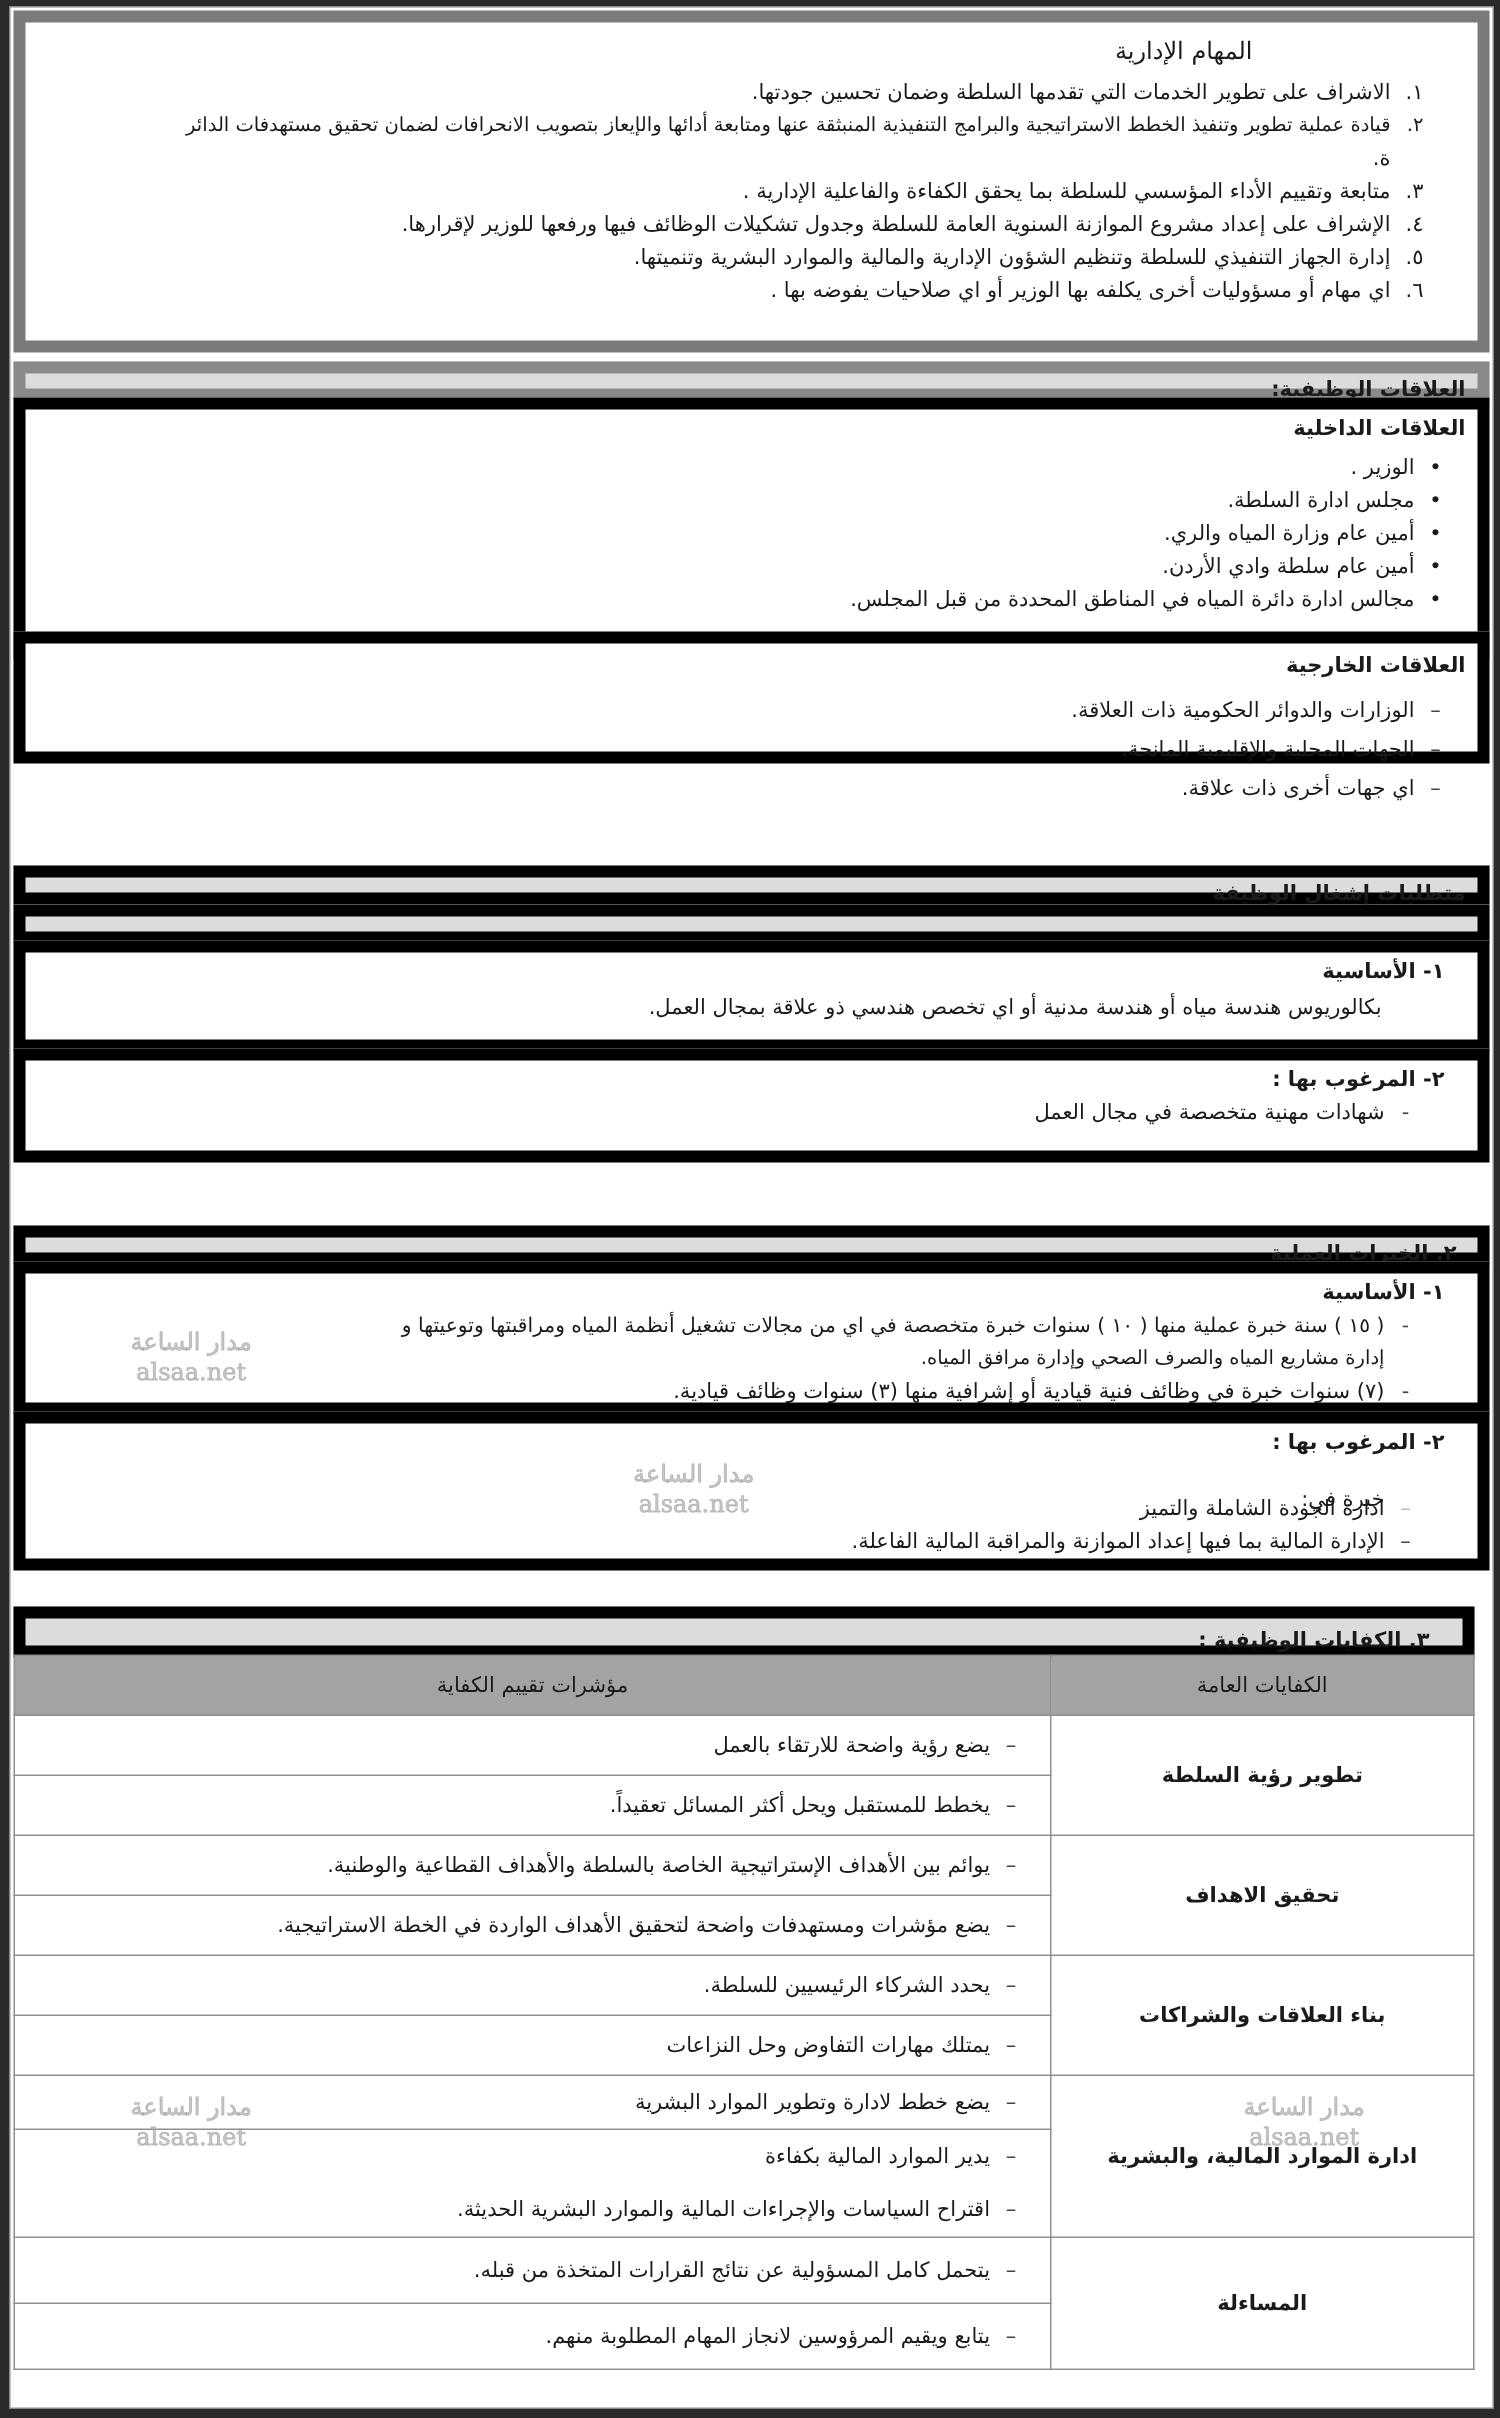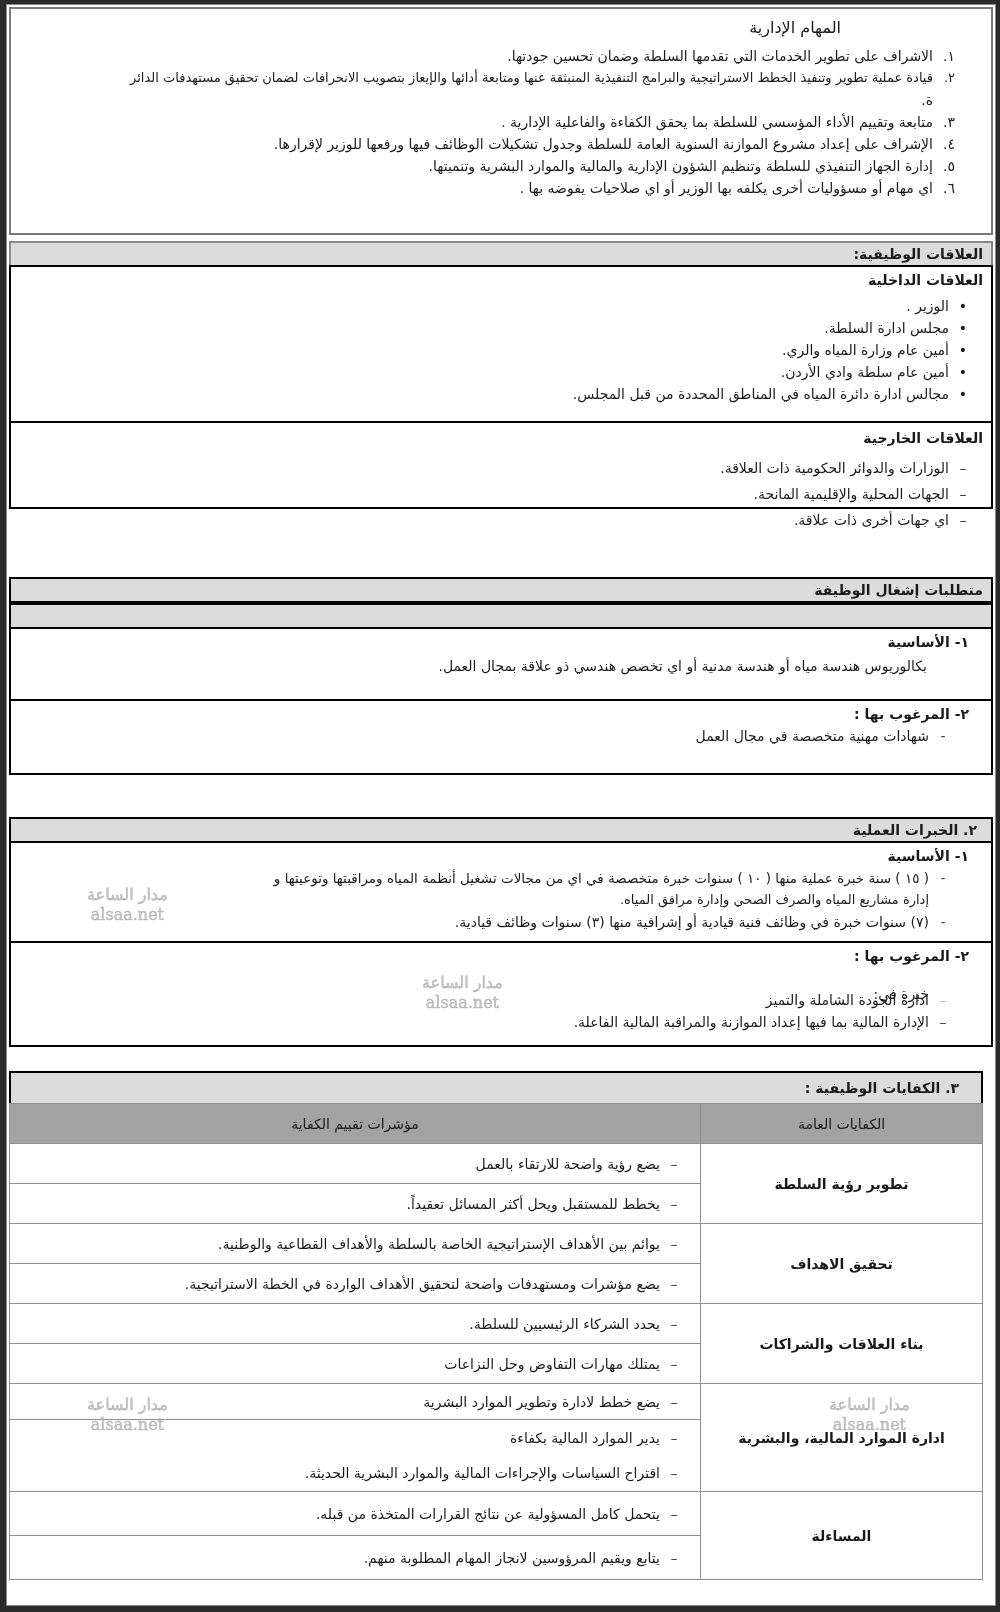--- a/index.html
+++ b/index.html
@@ -3,21 +3,21 @@
 <meta charset="utf-8">
 <style>
   * { box-sizing: border-box; margin: 0; padding: 0; }
   html, body { width: 1000px; height: 1612px; background: #2a2a2a; overflow: hidden; }
   body { font-family: "DejaVu Sans", sans-serif; color: #1a1a1a; }
   .page {
     position: absolute; left: 6px; top: 4px; width: 990px; height: 1602px;
     background: #ffffff; border: 1px solid #8a8a8a; direction: rtl;
   }
   .abs { position: absolute; }
-  .box { position: absolute; border: 2px solid #000000; background: #fff; }
+  .box { position: absolute; border: 8px solid #000000; background: #fff; }
   .gray { background: #dcdcdc; }
   .line { font-size: 14px; line-height: 22px; white-space: nowrap; }
   .hdr { font-size: 14px; font-weight: bold; padding-right: 8px; }
   .num { display: inline-block; width: 22px; }
   .bullet { display: inline-block; width: 28px; text-align: center; }
   .dash { display: inline-block; width: 28px; text-align: center; color: #444; }
   .watermark {
     position: absolute; color: rgba(180,180,180,0.75); font-size: 16px; line-height: 20px;
     text-align: center; direction: rtl; font-family: "DejaVu Serif", serif;
     -webkit-text-stroke: 0.5px rgba(150,150,150,0.6);

